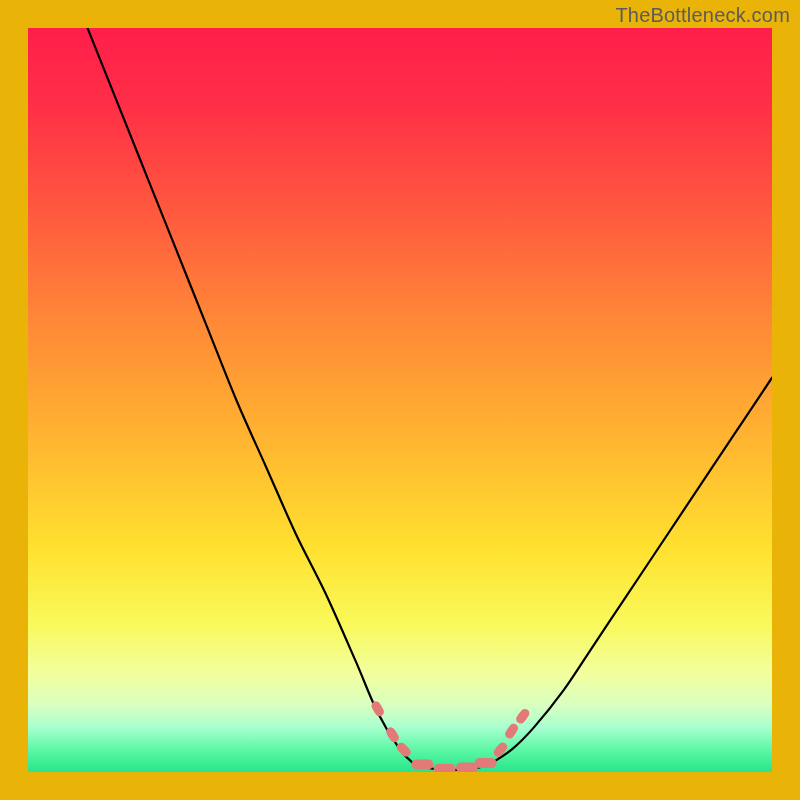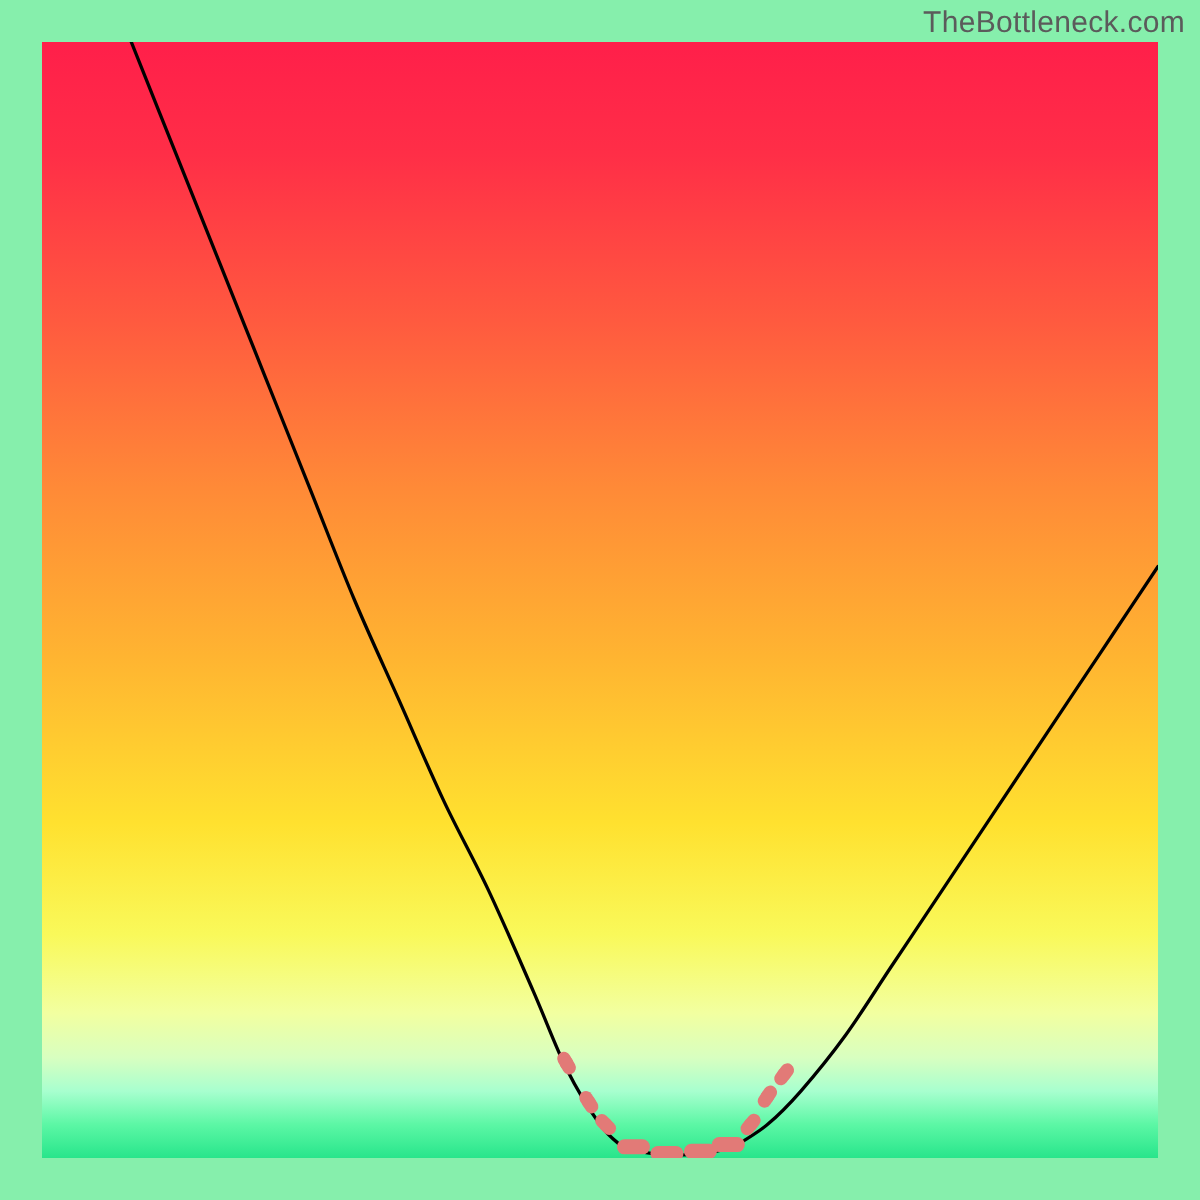--- a/index.html
+++ b/index.html
@@ -9,21 +9,21 @@
     height: 800px;
     overflow: hidden;
     background: #000;
     font-family: Arial, Helvetica, sans-serif;
   }
   .frame {
     position: absolute;
     top: 0; left: 0;
     width: 800px;
     height: 800px;
-    background: #86efac;
+    background: #eab308;
     box-sizing: border-box;
   }
   .plot {
     position: absolute;
     top: 28px;
     left: 28px;
     width: 744px;
     height: 744px;
     overflow: hidden;
   }

